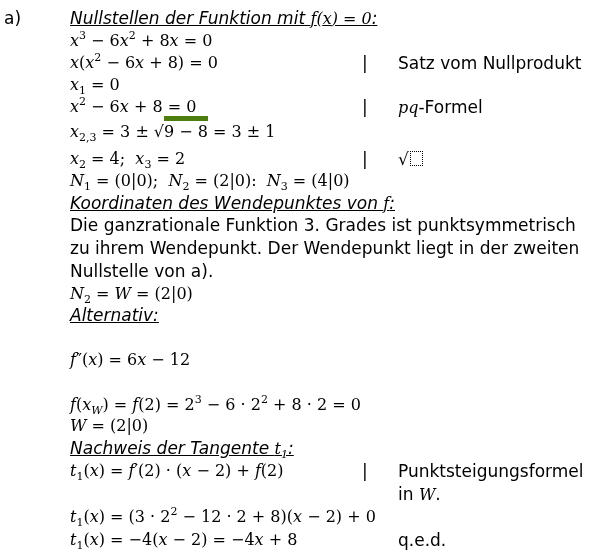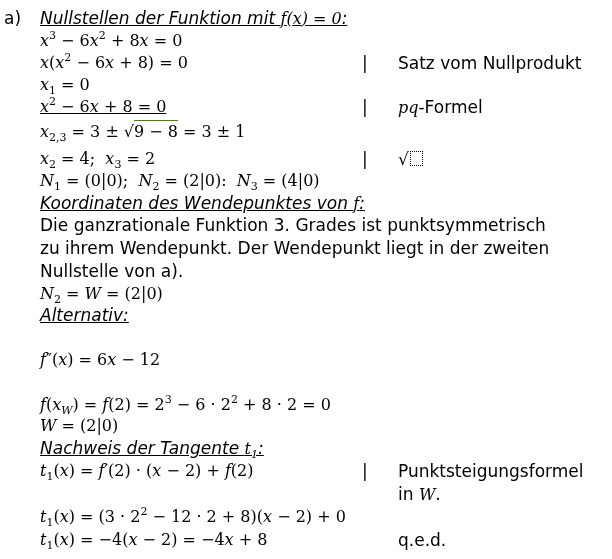--- a/index.html
+++ b/index.html
@@ -1,48 +1,48 @@
 <!DOCTYPE html>
 <html><head>
 <meta charset="utf-8">
 <style>
   html, body { margin: 0; padding: 0; background: #ffffff; }
   body { width: 612px; height: 559px; position: relative; overflow: hidden; color: #000; }
   .doc { position: absolute; left: 0; top: 0; width: 612px; height: 559px; }
-  .line { position: absolute; white-space: nowrap; line-height: 22px; }
+  .line { position: absolute; white-space: nowrap; line-height: 22px; margin-left: 30px; }
   .txt { font-family: "DejaVu Sans", sans-serif; font-size: 17px; }
   .math { font-family: "DejaVu Serif", serif; font-size: 16px; }
   .math i { font-style: italic; }
   .head { font-family: "DejaVu Sans", sans-serif; font-size: 17px; font-style: italic; text-decoration: underline; }
   .label-a { position: absolute; left: 4px; top: 7px; font-family: "DejaVu Sans", sans-serif; font-size: 17px; line-height: 22px; }
   .pipe { position: absolute; left: 362px; font-family: "DejaVu Sans", sans-serif; font-size: 17px; line-height: 22px; }
   .note { position: absolute; left: 398px; font-family: "DejaVu Sans", sans-serif; font-size: 17px; line-height: 22px; white-space: nowrap; }
   sub { font-size: 11px; vertical-align: -4px; line-height: 0; }
   sup { font-size: 11px; vertical-align: 7px; line-height: 0; }
-  .sqrt { border-top: 1px solid #4d7c0f; padding-top: 1px; }
+  .sqrt { border-top: 5px solid #4d7c0f; padding-top: 1px; }
   .box { display: inline-block; width: 11px; height: 13px; border: 1px dotted #000; vertical-align: -1px; margin-left: 1px; }
 </style>
 </head>
 <body>
 
 <div class="doc">
 
   <span class="label-a">a)</span>
 
   <div class="line head" style="left:40px; top:7px;">Nullstellen der Funktion mit <span class="math"><i>f</i>(<i>x</i>) = 0</span>:</div>
 
   <div class="line math" style="left:40px; top:30px;"><i>x</i><sup>3</sup> − 6<i>x</i><sup>2</sup> + 8<i>x</i> = 0</div>
 
   <div class="line math" style="left:40px; top:52px;"><i>x</i>(<i>x</i><sup>2</sup> − 6<i>x</i> + 8) = 0</div>
   <span class="pipe" style="top:52px;">|</span>
   <span class="note" style="top:52px;">Satz vom Nullprodukt</span>
 
   <div class="line math" style="left:40px; top:74px;"><i>x</i><sub>1</sub> = 0</div>
 
-  <div class="line math" style="left:40px; top:96px;text-decoration:underline;"><i>x</i><sup>2</sup> − 6<i>x</i> + 8 = 0</div>
+  <div class="line math" style="left:40px; top:96px;"><i>x</i><sup>2</sup> − 6<i>x</i> + 8 = 0</div>
   <span class="pipe" style="top:96px;">|</span>
   <span class="note" style="top:96px;"><span class="math"><i>pq</i></span>-Formel</span>
 
   <div class="line math" style="left:40px; top:121px;"><i>x</i><sub>2,3</sub> = 3 ± √<span class="sqrt">9 − 8</span> = 3 ± 1</div>
 
   <div class="line math" style="left:40px; top:148px;"><i>x</i><sub>2</sub> = 4;&nbsp; <i>x</i><sub>3</sub> = 2</div>
   <span class="pipe" style="top:148px;">|</span>
   <span class="note" style="top:148px;"><span>√</span><span class="box"></span></span>
 
   <div class="line math" style="left:40px; top:170px;"><i>N</i><sub>1</sub> = (0|0);&nbsp; <i>N</i><sub>2</sub> = (2|0):&nbsp; <i>N</i><sub>3</sub> = (4|0)</div>

